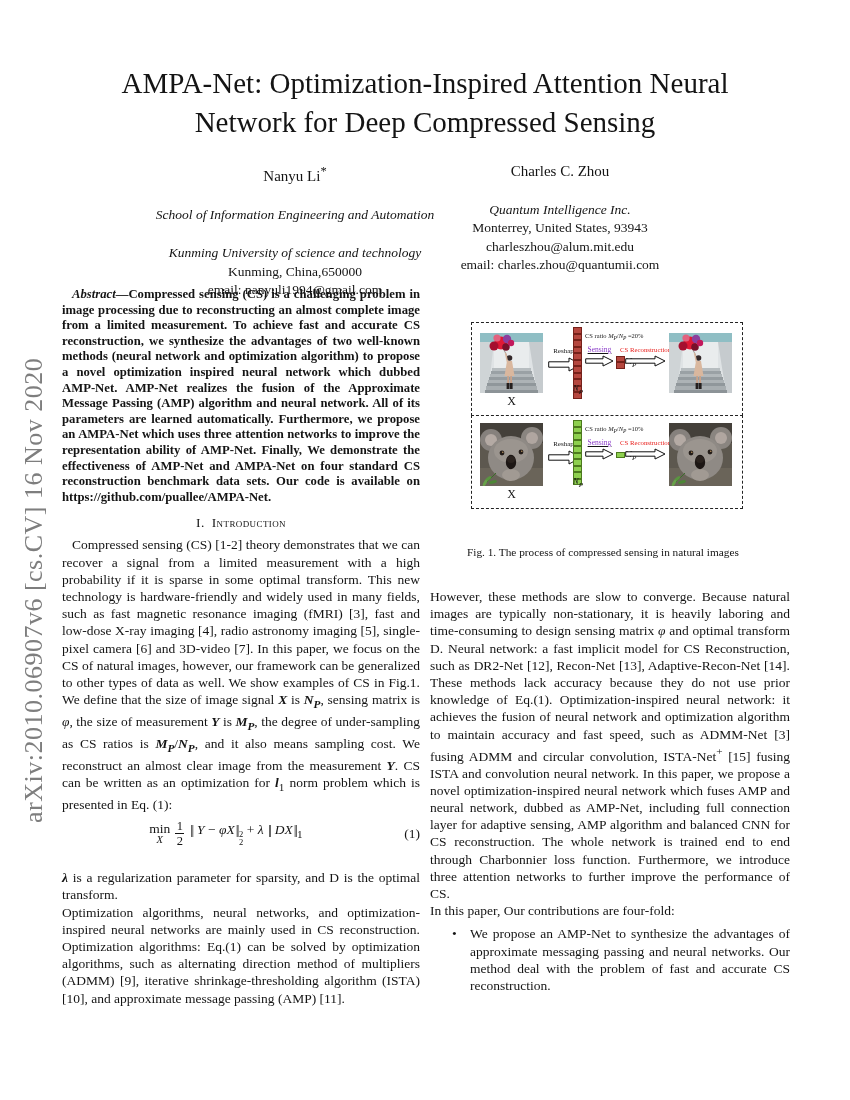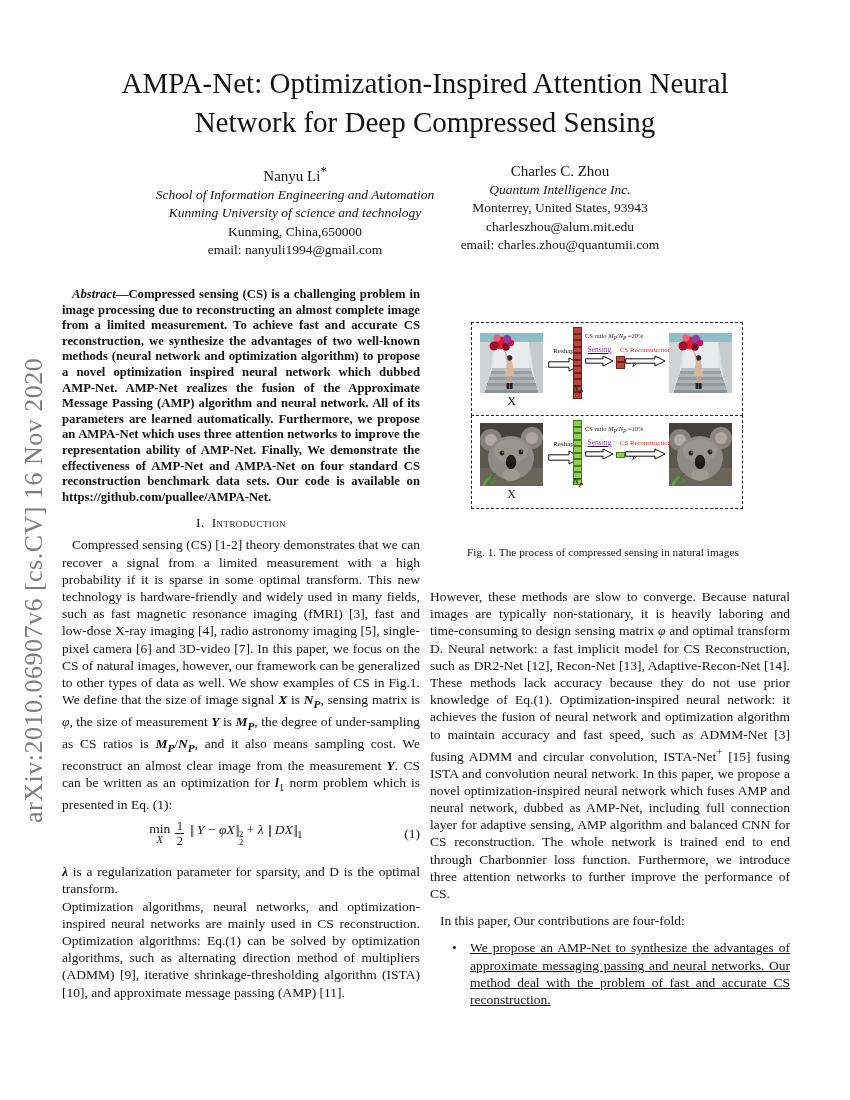--- a/index.html
+++ b/index.html
@@ -12,41 +12,41 @@
 
   
   .title{position:absolute;top:64px;left:75px;width:700px;text-align:center;
          font-size:29px;line-height:39px;}
 
   
   .auth{position:absolute;top:162px;width:330px;text-align:center;font-size:13.5px;line-height:18.5px;}
   .auth-left{left:130px;}
   .auth-right{left:395px;}
   .auth .name{font-size:15px;}
-  .it{font-style:italic;}
+  .it{font-style:italic;margin-top:20px;}
 
   
   .col-left{position:absolute;top:287px;left:62px;width:358px;text-align:justify;}
   .col-right{position:absolute;top:588px;left:430px;width:360px;text-align:justify;
              font-size:13.5px;line-height:17.2px;}
 
   .abstract{font-weight:bold;font-size:12.7px;line-height:15.6px;}
   .abstract p{margin:0;}
   .ind10{text-indent:10px;}
   .index-terms{margin-top:5px;}
 
   .sec-heading{margin:10px 0 5px 0;text-align:center;font-size:13.5px;letter-spacing:.4px;}
   .smallcaps{font-variant:small-caps;}
   .sec-heading .gap{display:inline-block;width:7px;}
 
   .body-text{font-size:13.5px;line-height:17.2px;}
   .body-text p{margin:0;}
 
   
-  .equation{display:flex;align-items:center;margin:7px 0 16px 0;font-size:14px;}
+  .equation{display:flex;align-items:center;margin:7px 0 22px 0;font-size:14px;}
   .eq-body{flex:1;display:flex;justify-content:center;align-items:center;gap:5px;}
   .minx{display:inline-flex;flex-direction:column;align-items:center;line-height:12px;font-size:13.5px;}
   .minx .sub{font-size:10.5px;font-style:italic;line-height:10px;}
   .frac{display:inline-flex;flex-direction:column;align-items:center;font-size:12.5px;line-height:12px;}
   .frac-bar{width:9px;height:1px;background:#141414;margin:1px 0;}
   .eq-rest{font-size:13.5px;}
   .eq-num{width:30px;text-align:right;font-size:13.5px;}
   .norm{letter-spacing:-1.5px;margin:0 1px;}
   .ss{display:inline-flex;flex-direction:column;font-size:8.5px;line-height:8.5px;vertical-align:-3px;font-style:normal;}
 
@@ -71,21 +71,21 @@
   .p-nlabel{position:absolute;left:96px;top:60px;width:20px;text-align:center;font-size:8.5px;}
   .p-smallgrp{position:absolute;left:144px;top:26px;width:16px;display:flex;align-items:center;}
   .p-smallsquares{height:26px;display:flex;flex-direction:column;justify-content:center;}
   .p-mlabel{font-size:8.5px;margin-top:1px;}
   .p-ratio{position:absolute;left:113px;top:9px;font-size:6.5px;white-space:nowrap;color:#1a1a1a;}
   .fig-caption{position:absolute;left:467px;top:546px;width:300px;font-size:11.3px;white-space:nowrap;}
 
   
   .bullet{display:flex;margin-top:6px;padding-left:22px;}
   .bullet-dot{width:18px;font-size:13.5px;}
-  .bullet-text{flex:1;text-align:justify;text-decoration:underline;}
+  .bullet-text{flex:1;text-align:justify;}
 </style>
 </head>
 <body>
 
 <div class="page">
 
   <div class="arxiv">arXiv:2010.06907v6  [cs.CV]  16 Nov 2020</div>
 
   <div class="title">
     <div>AMPA-Net: Optimization-Inspired Attention Neural</div>
@@ -355,20 +355,20 @@
           <ellipse cx="5" cy="60" rx="3.5" ry="1.5" fill="#67a14a" transform="rotate(-60 5 60)"></ellipse>
         </svg>
       </div>
     </div>
   </div>
 
   <div class="fig-caption">Fig. 1.   The process of compressed sensing in natural images</div>
 
   <div class="col-right">
     <p style="margin:0">However, these methods are slow to converge. Because natural images are typically non-stationary, it is heavily laboring and time-consuming to design sensing matrix <i>φ</i> and optimal transform D. Neural network: a fast implicit model for CS Reconstruction, such as DR2-Net [12], Recon-Net [13], Adaptive-Recon-Net [14]. These methods lack accuracy because they do not use prior knowledge of Eq.(1). Optimization-inspired neural network: it achieves the fusion of neural network and optimization algorithm to maintain accuracy and fast speed, such as ADMM-Net [3] fusing ADMM and circular convolution, ISTA-Net<sup>+</sup> [15] fusing ISTA and convolution neural network. In this paper, we propose a novel optimization-inspired neural network which fuses AMP and neural network, dubbed as AMP-Net, including full connection layer for adaptive sensing, AMP algorithm and balanced CNN for CS reconstruction. The whole network is trained end to end through Charbonnier loss function. Furthermore, we introduce three attention networks to further improve the performance of CS.</p>
-    <p style="margin:10px">In this paper, Our contributions are four-fold:</p>
+    <p style="margin:0">In this paper, Our contributions are four-fold:</p>
     <div class="bullet">
       <div class="bullet-dot">•</div>
       <div class="bullet-text">We propose an AMP-Net to synthesize the advantages of approximate messaging passing and neural networks. Our method deal with the problem of fast and accurate CS reconstruction.</div>
     </div>
   </div>
 
 </div>
 
 </body></html>

